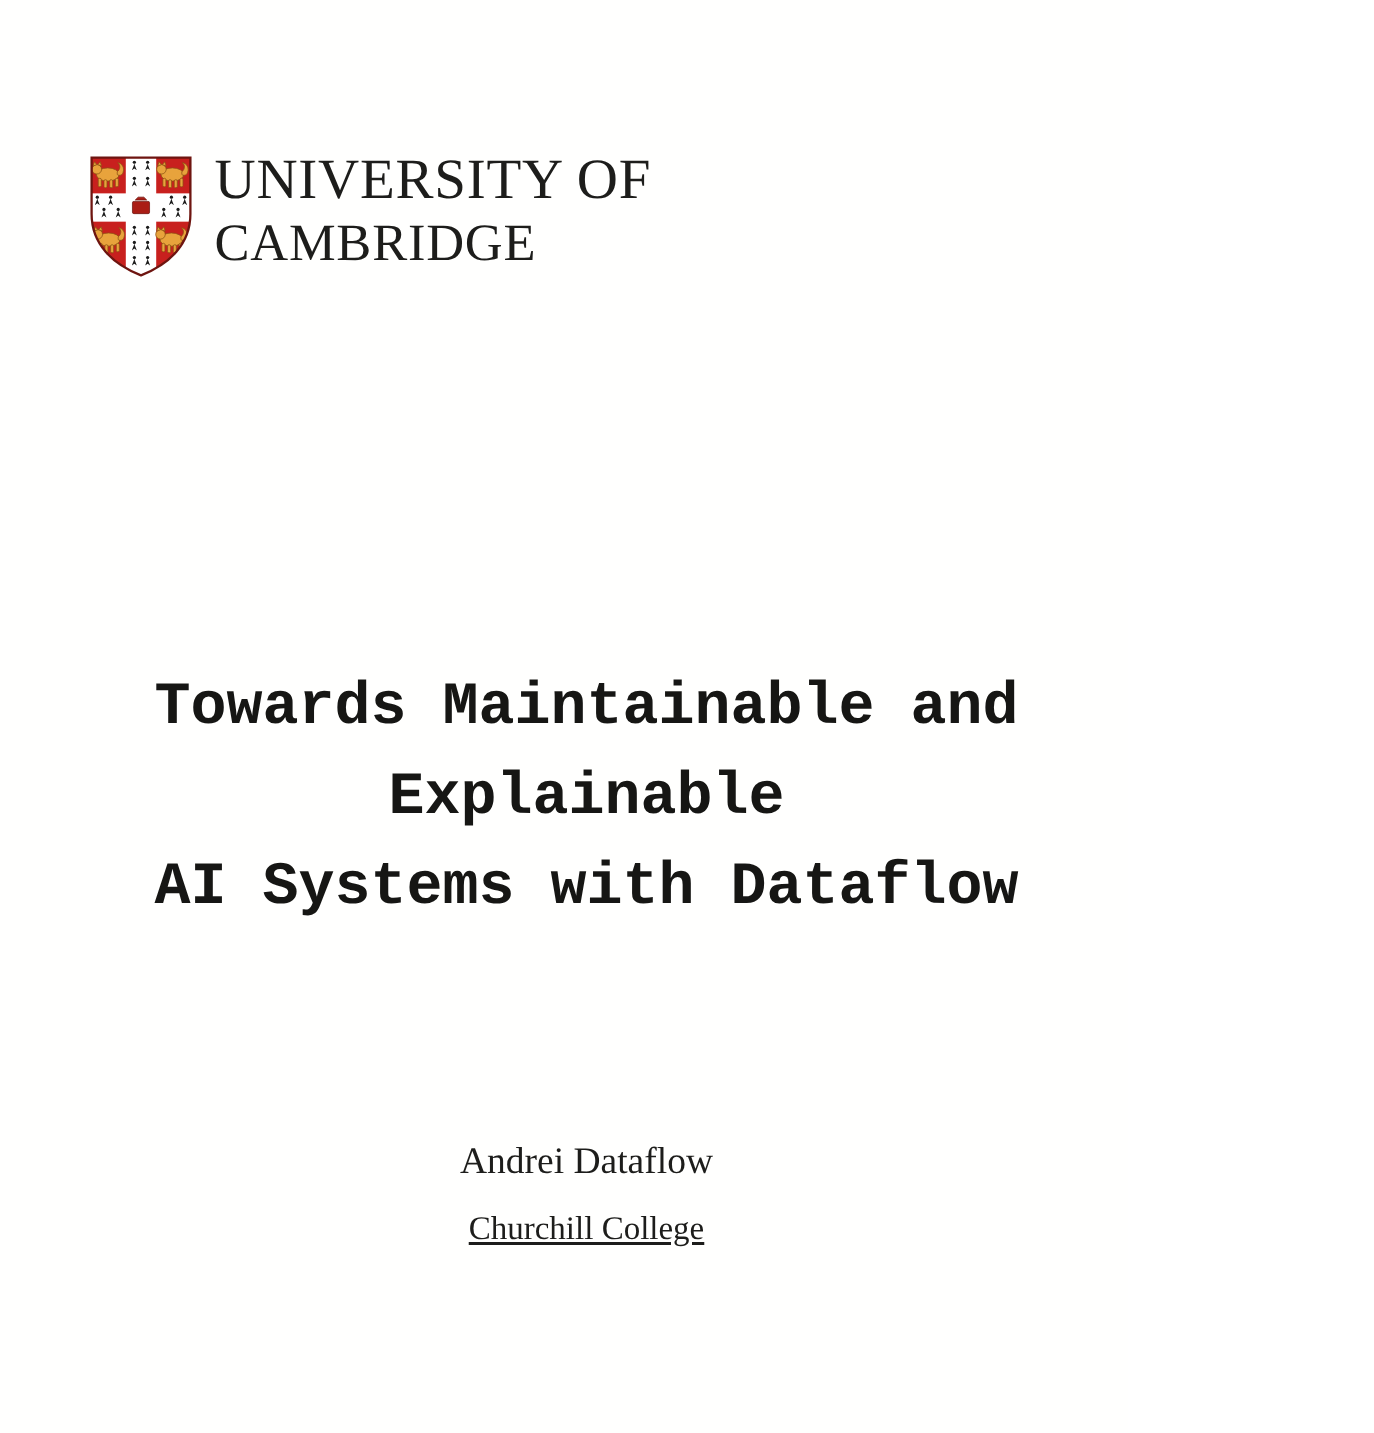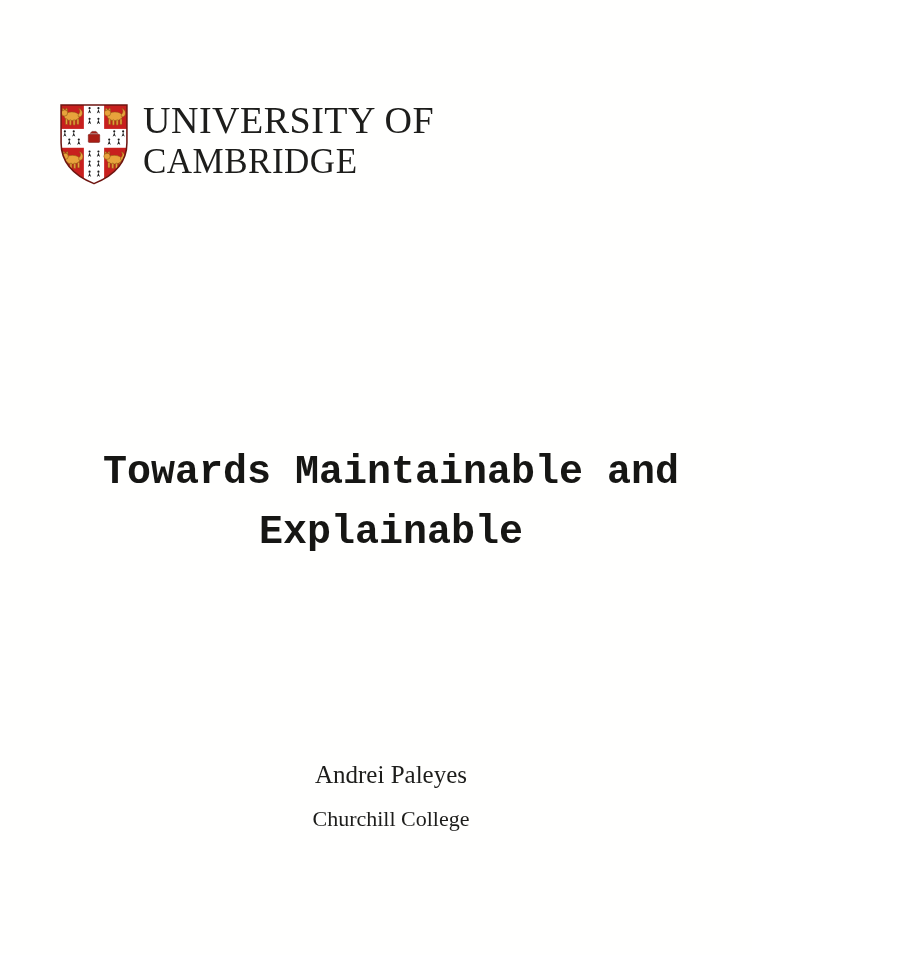--- a/index.html
+++ b/index.html
@@ -70,20 +70,21 @@
   }
   .college-name {
     position: absolute;
     top: 806px;
     left: 30px;
     right: 0;
     text-align: center;
     font-size: 22px;
     line-height: 26px;
     color: #1d1d1b;
+    text-decoration: underline;
   }
 </style>
 </head>
 <body>
 
 <div class="page">
 
   <div class="logo">
 
     <svg class="shield-svg" width="76" height="88" viewBox="0 0 120 140" preserveAspectRatio="none">
@@ -155,18 +156,19 @@
     </svg>
 
     <div class="logo-text">
       <span class="logo-line1">UNIVERSITY OF</span>
       <span class="logo-line2">CAMBRIDGE</span>
     </div>
   </div>
 
   <div class="title-block">
     <div>Towards Maintainable and Explainable</div>
+    <div>AI Systems with Dataflow</div>
   </div>
 
-  <div class="author-name">Andrei Paleyes</div>
+  <div class="author-name">Andrei Dataflow</div>
   <div class="college-name">Churchill College</div>
 
 </div>
 
 </body></html>

